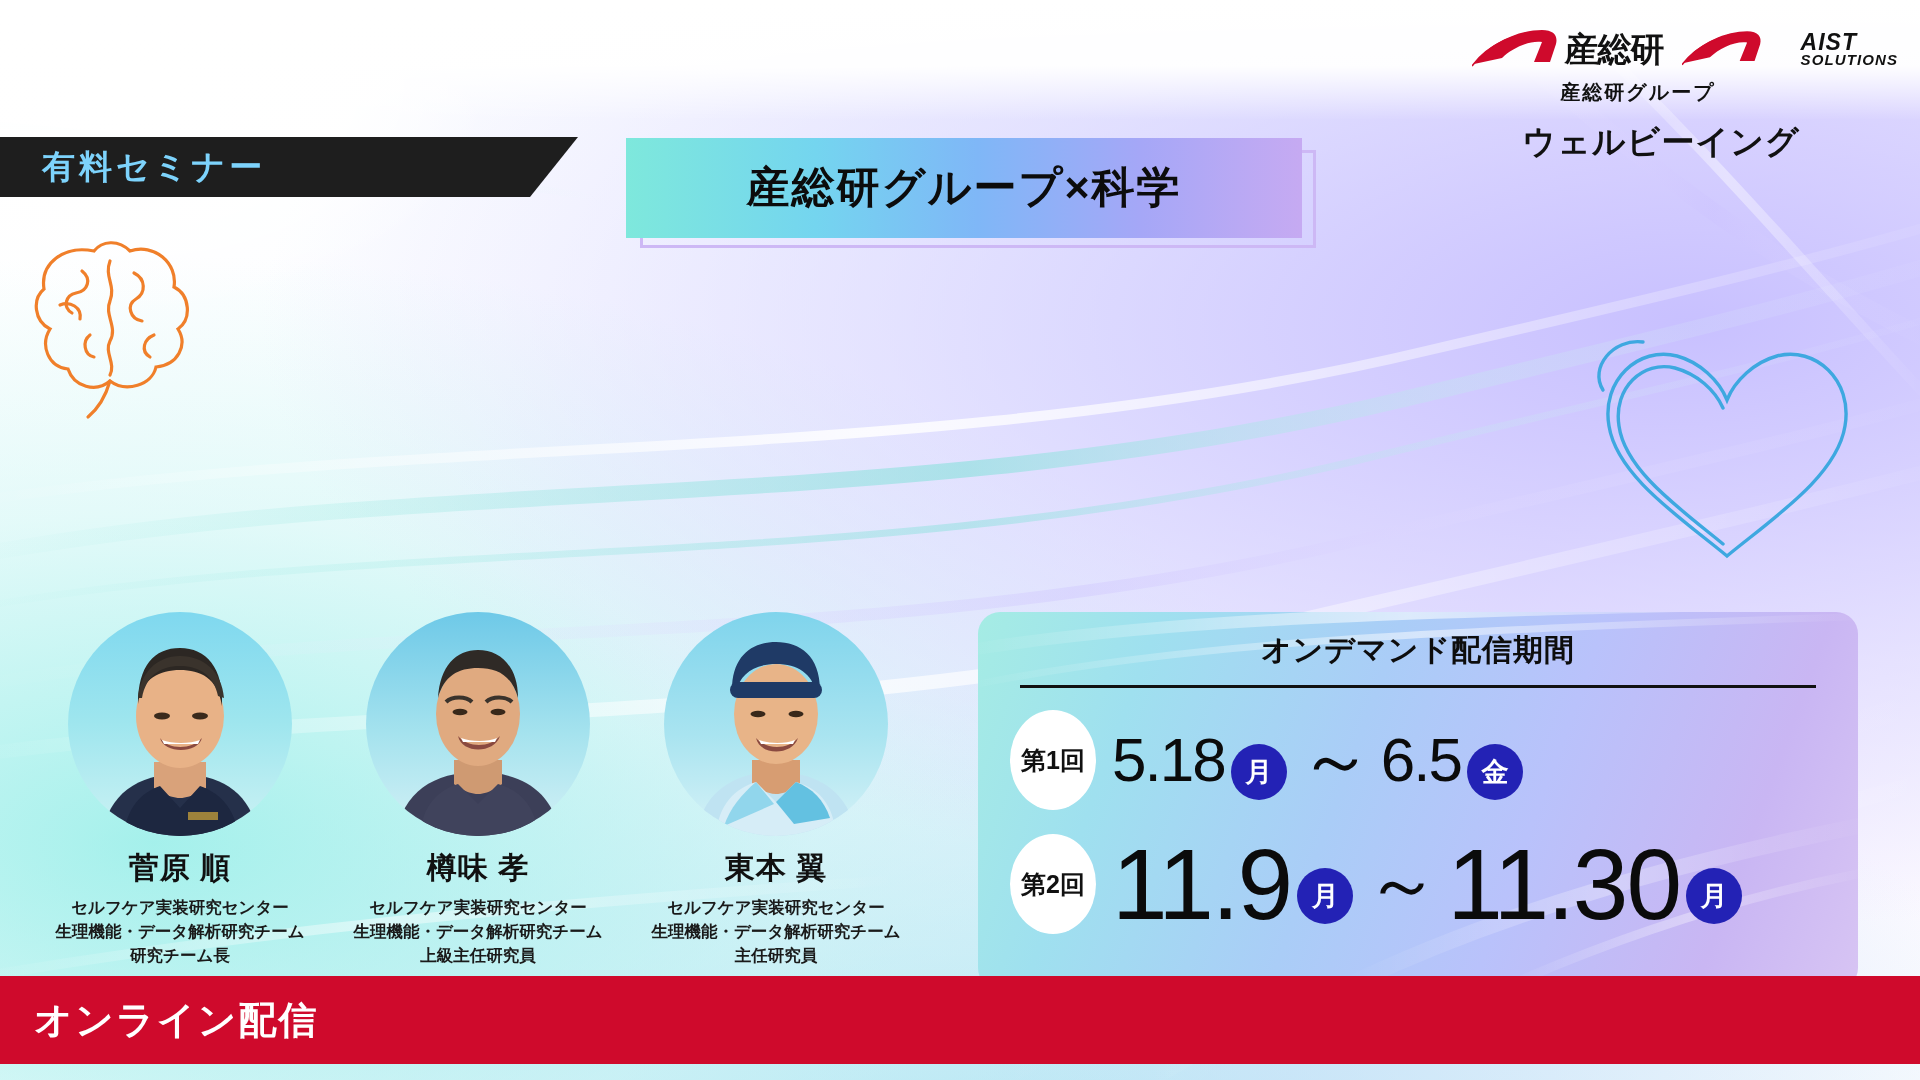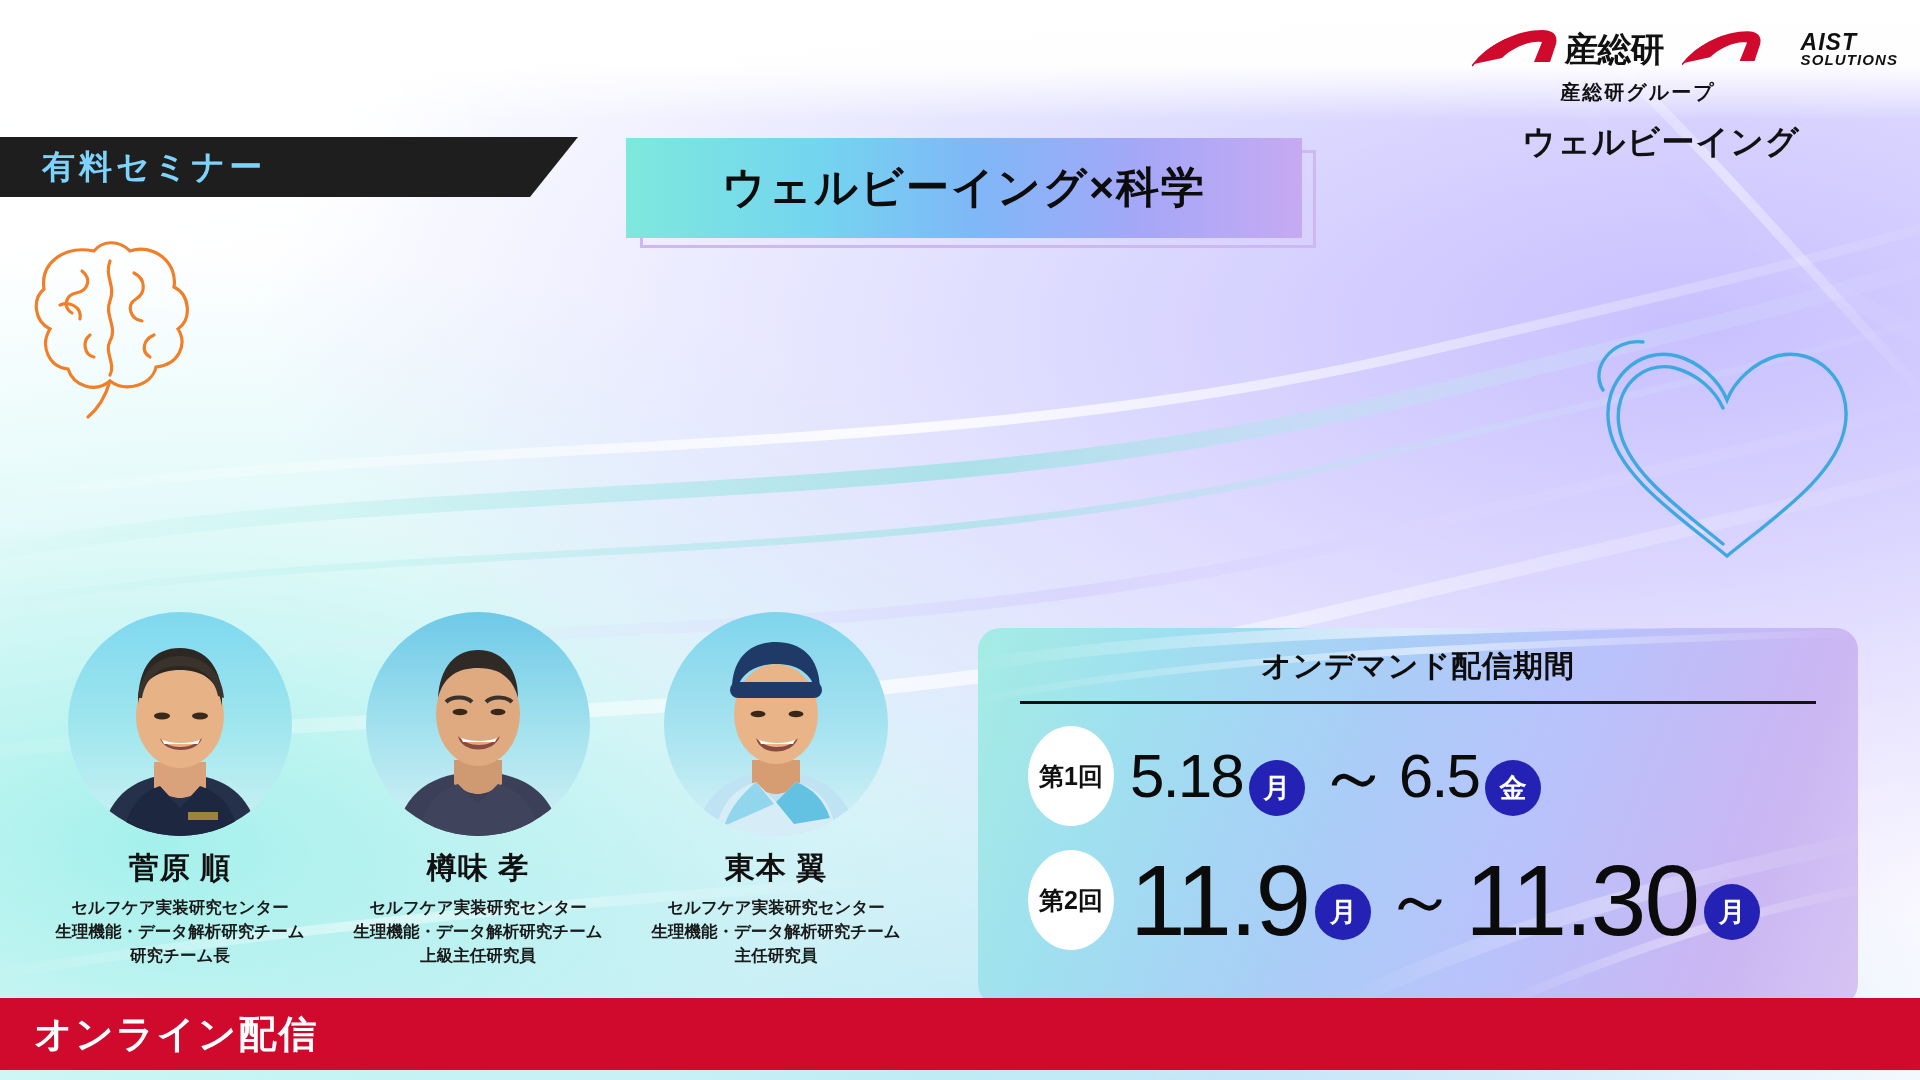--- a/index.html
+++ b/index.html
@@ -83,47 +83,47 @@
     background:linear-gradient(180deg,#7fd8ef 0%,#9fe6ee 50%,#cdf2f4 100%);
   }
   .avatar.a2{background:linear-gradient(180deg,#6ec9e8 0%,#a6e3ee 55%,#d4f1f6 100%);}
   .avatar.a3{background:linear-gradient(180deg,#7fd4ec 0%,#a9e4f0 55%,#d7f2f7 100%);}
   .face{position:absolute;left:50%;transform:translateX(-50%);}
   .sp-name{margin-top:12px;font-size:30px;font-weight:700;color:#111;letter-spacing:1px;}
   .sp-aff{margin-top:7px;font-size:16.5px;font-weight:700;color:#1a1a1a;line-height:1.45;}
 
   
   .schedule{
-    position:absolute;left:978px;top:628px;width:880px;height:378px;border-radius:22px;
+    position:absolute;left:978px;top:612px;width:880px;height:378px;border-radius:22px;
     background:linear-gradient(110deg,#a5ece4 0%,#9fe0ef 18%,#aacdf7 42%,#b9c2fb 62%,#c9b6f3 84%,#d7c4f3 100%);
     overflow:hidden;
   }
   .sched-streaks{position:absolute;inset:0;}
   .sched-head{position:relative;text-align:center;font-size:30px;font-weight:700;color:#0d0d0d;padding-top:18px;letter-spacing:1px;}
   .sched-rule{position:relative;margin:14px auto 0;width:796px;height:3px;background:#111;}
-  .sched-rows{position:relative;padding-top:10px;padding-left:18px;}
+  .sched-rows{position:relative;padding-top:10px;}
   .sched-row{display:flex;align-items:center;height:124px;padding-left:32px;}
   .round-badge{
     width:86px;height:100px;border-radius:50%;background:#fff;flex:0 0 auto;
     display:flex;align-items:center;justify-content:center;
     font-size:25px;font-weight:700;color:#111;letter-spacing:0px;
   }
   .dates{display:flex;align-items:center;margin-left:16px;}
   .dnum{font-size:62px;font-weight:400;color:#0b0b0b;line-height:1;letter-spacing:-2px;font-family:"Liberation Sans",sans-serif;}
   .dnum.big{font-size:100px;}
   .dow{
     width:56px;height:56px;border-radius:50%;background:#2322b5;color:#fff;
     display:inline-flex;align-items:center;justify-content:center;
     font-size:27px;font-weight:700;margin:24px 4px 0 6px;flex:0 0 auto;
   }
   .tilde{font-size:74px;font-weight:400;color:#0b0b0b;margin:0 8px;line-height:1;}
 
   
   .redbar{
-    position:absolute;left:0;bottom:10px;width:1920px;height:72px;background:#cf0a2c;
+    position:absolute;left:0;bottom:16px;width:1920px;height:88px;background:#cf0a2c;
     display:flex;align-items:center;
   }
   .redbar-text{color:#fff;font-size:38px;font-weight:700;letter-spacing:2px;margin-left:34px;}
 </style>
 </head>
 <body>
 
 <div id="stage">
 
   <div class="bg-base"></div>
@@ -191,21 +191,21 @@
     <div class="course-title">ウェルビーイング</div>
   </div>
 
   <div class="ribbon">
     <span class="ribbon-label">有料セミナー</span>
   </div>
 
   <div class="chip-wrap">
     <div class="chip-frame"></div>
     <div class="chip">
-      <span class="chip-text">ウェルビーイング×科学</span>
+      <span class="chip-text">産総研グループ×科学</span>
     </div>
   </div>
 
   <svg class="doodle-brain" width="215" height="190" viewBox="0 0 215 190" aria-hidden="true">
     <g fill="none" stroke="#f07f2a" stroke-width="3.2" stroke-linecap="round">
       <path d="M64,16 C34,10 10,28 14,54 C2,64 4,86 20,94 C10,110 18,132 38,134 C44,152 66,158 80,146 C96,158 122,150 126,132 C148,130 158,110 148,94 C162,84 160,60 144,52 C148,28 124,8 100,16 C88,4 72,6 64,16 Z"></path>
       <path d="M52,36 C62,44 58,56 46,58 C36,60 32,72 42,78"></path>
       <path d="M80,26 C74,42 86,50 80,66 C74,80 88,92 80,106 C74,118 86,128 80,140"></path>
       <path d="M104,38 C116,44 116,58 106,64 C96,70 100,84 112,86"></path>
       <path d="M30,70 C40,66 52,72 50,84"></path>

